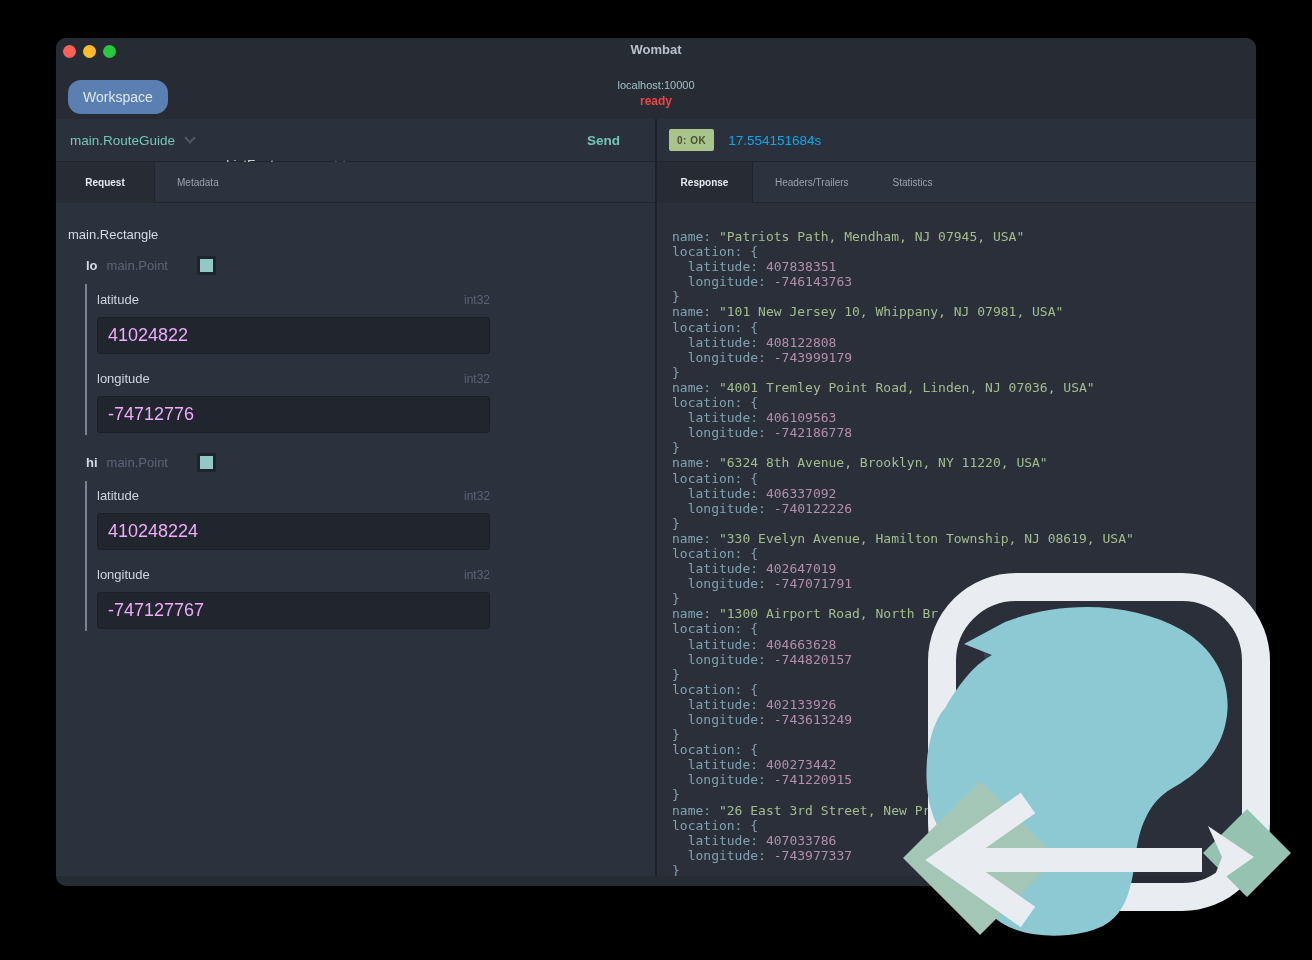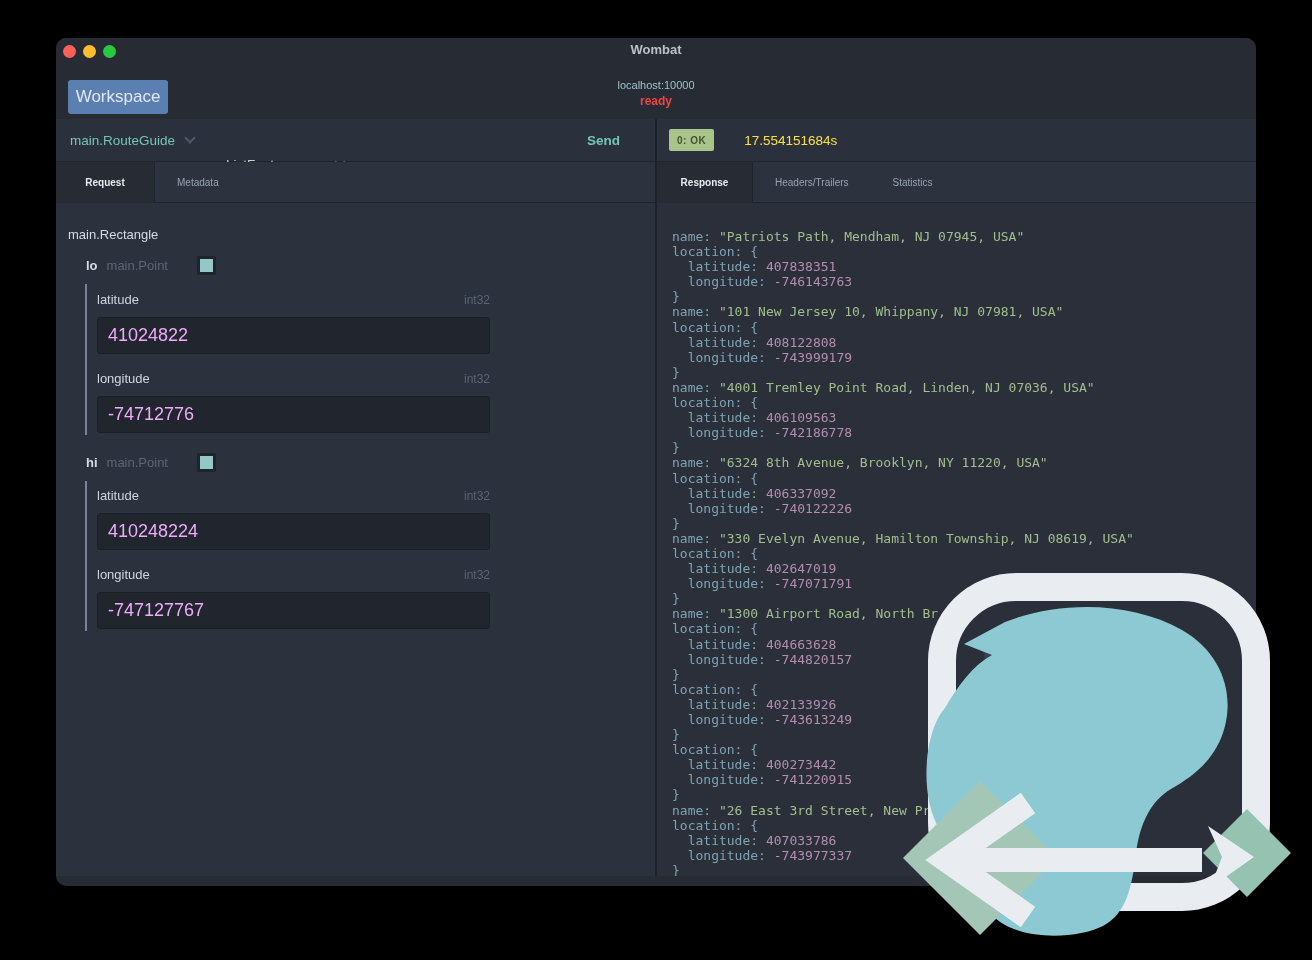--- a/index.html
+++ b/index.html
@@ -25,22 +25,22 @@
     box-shadow:0 18px 60px rgba(0,0,0,.65);}
   
   .header{position:absolute;left:0;top:0;width:1200px;height:91px;background:#262b34;
     border-bottom:1px solid #1d222a;}
   .traffic{position:absolute;top:7px;left:7px;display:flex;gap:7px;}
   .light{width:13px;height:13px;border-radius:50%;}
   .light.red{background:#ff5f57}.light.yellow{background:#febc2e}.light.green{background:#28c840}
   .win-title{position:absolute;left:0;top:4px;width:100%;text-align:center;
     font-size:13px;font-weight:bold;color:#b9c1cc;}
   .workspace-btn{position:absolute;left:12px;top:42px;width:100px;height:34px;
-    background:var(--workspace-button-bg);border:none;border-radius:3px;
-    color:#dfe7f0;font-size:17px;font-family:inherit;cursor:pointer;}
+    background:var(--workspace-button-bg);border:none;border-radius:13px;
+    color:#dfe7f0;font-size:14px;font-family:inherit;cursor:pointer;}
   .conn{position:absolute;left:0;top:41px;width:100%;text-align:center;}
   .conn-host{font-size:11px;font-weight:normal;color:var(--host-text);}
   .conn-status{font-size:12px;font-weight:bold;color:#ef4444;margin-top:3px;}
   
   .panels{position:absolute;left:0;top:81px;width:1200px;height:757px;display:flex;}
   .panel{position:relative;height:757px;}
   .panel.left{width:599px;}
   .panel.right{width:599px;}
   .v-divider{width:2px;height:757px;background:#1d222a;}
   .toolbar{position:relative;height:43px;background:#2b313c;border-bottom:1px solid #20252d;
@@ -60,21 +60,21 @@
   .selector{display:flex;align-items:center;cursor:pointer;}
   .sel-label{font-size:13.5px;color:var(--accent-teal);}
   .sel-label.method{color:#c4d2d4;}
   .chev{width:8px;height:8px;border-right:2px solid #4e5767;border-bottom:2px solid #4e5767;
     transform:rotate(45deg);margin-left:11px;margin-top:-4px;}
   .send-btn{margin-left:auto;margin-right:35px;background:none;border:none;cursor:pointer;
     font-size:13.5px;font-weight:bold;color:var(--accent-teal);font-family:inherit;}
   .status-badge{margin-left:12px;height:22px;padding:0 8px;border-radius:2px;
     background:var(--badge-bg);color:var(--badge-text);font-size:10px;font-weight:bold;
     letter-spacing:.5px;display:flex;align-items:center;}
-  .duration{margin-left:30px;font-size:13.5px;color:#fde047;}
+  .duration{margin-left:14px;font-size:13.5px;color:#0ea5e9;}
   
   .msg-type{position:absolute;left:12px;top:24px;font-size:13px;color:#d6dce5;}
   .group-head{position:absolute;display:flex;align-items:center;}
   .group-name{font-size:13px;font-weight:bold;color:#d6dce5;}
   .group-type{font-size:13px;color:#5c6576;margin-left:9px;}
   .checkbox{width:19px;height:19px;background:#1e232c;border-radius:2px;
     display:flex;align-items:center;justify-content:center;cursor:pointer;}
   .checkbox .inner{width:13px;height:13px;background:var(--checkbox-teal);}
   .group-line{position:absolute;width:2px;background:#7a8396;}
   .f-label{position:absolute;font-size:13px;color:#cfd6e0;}

